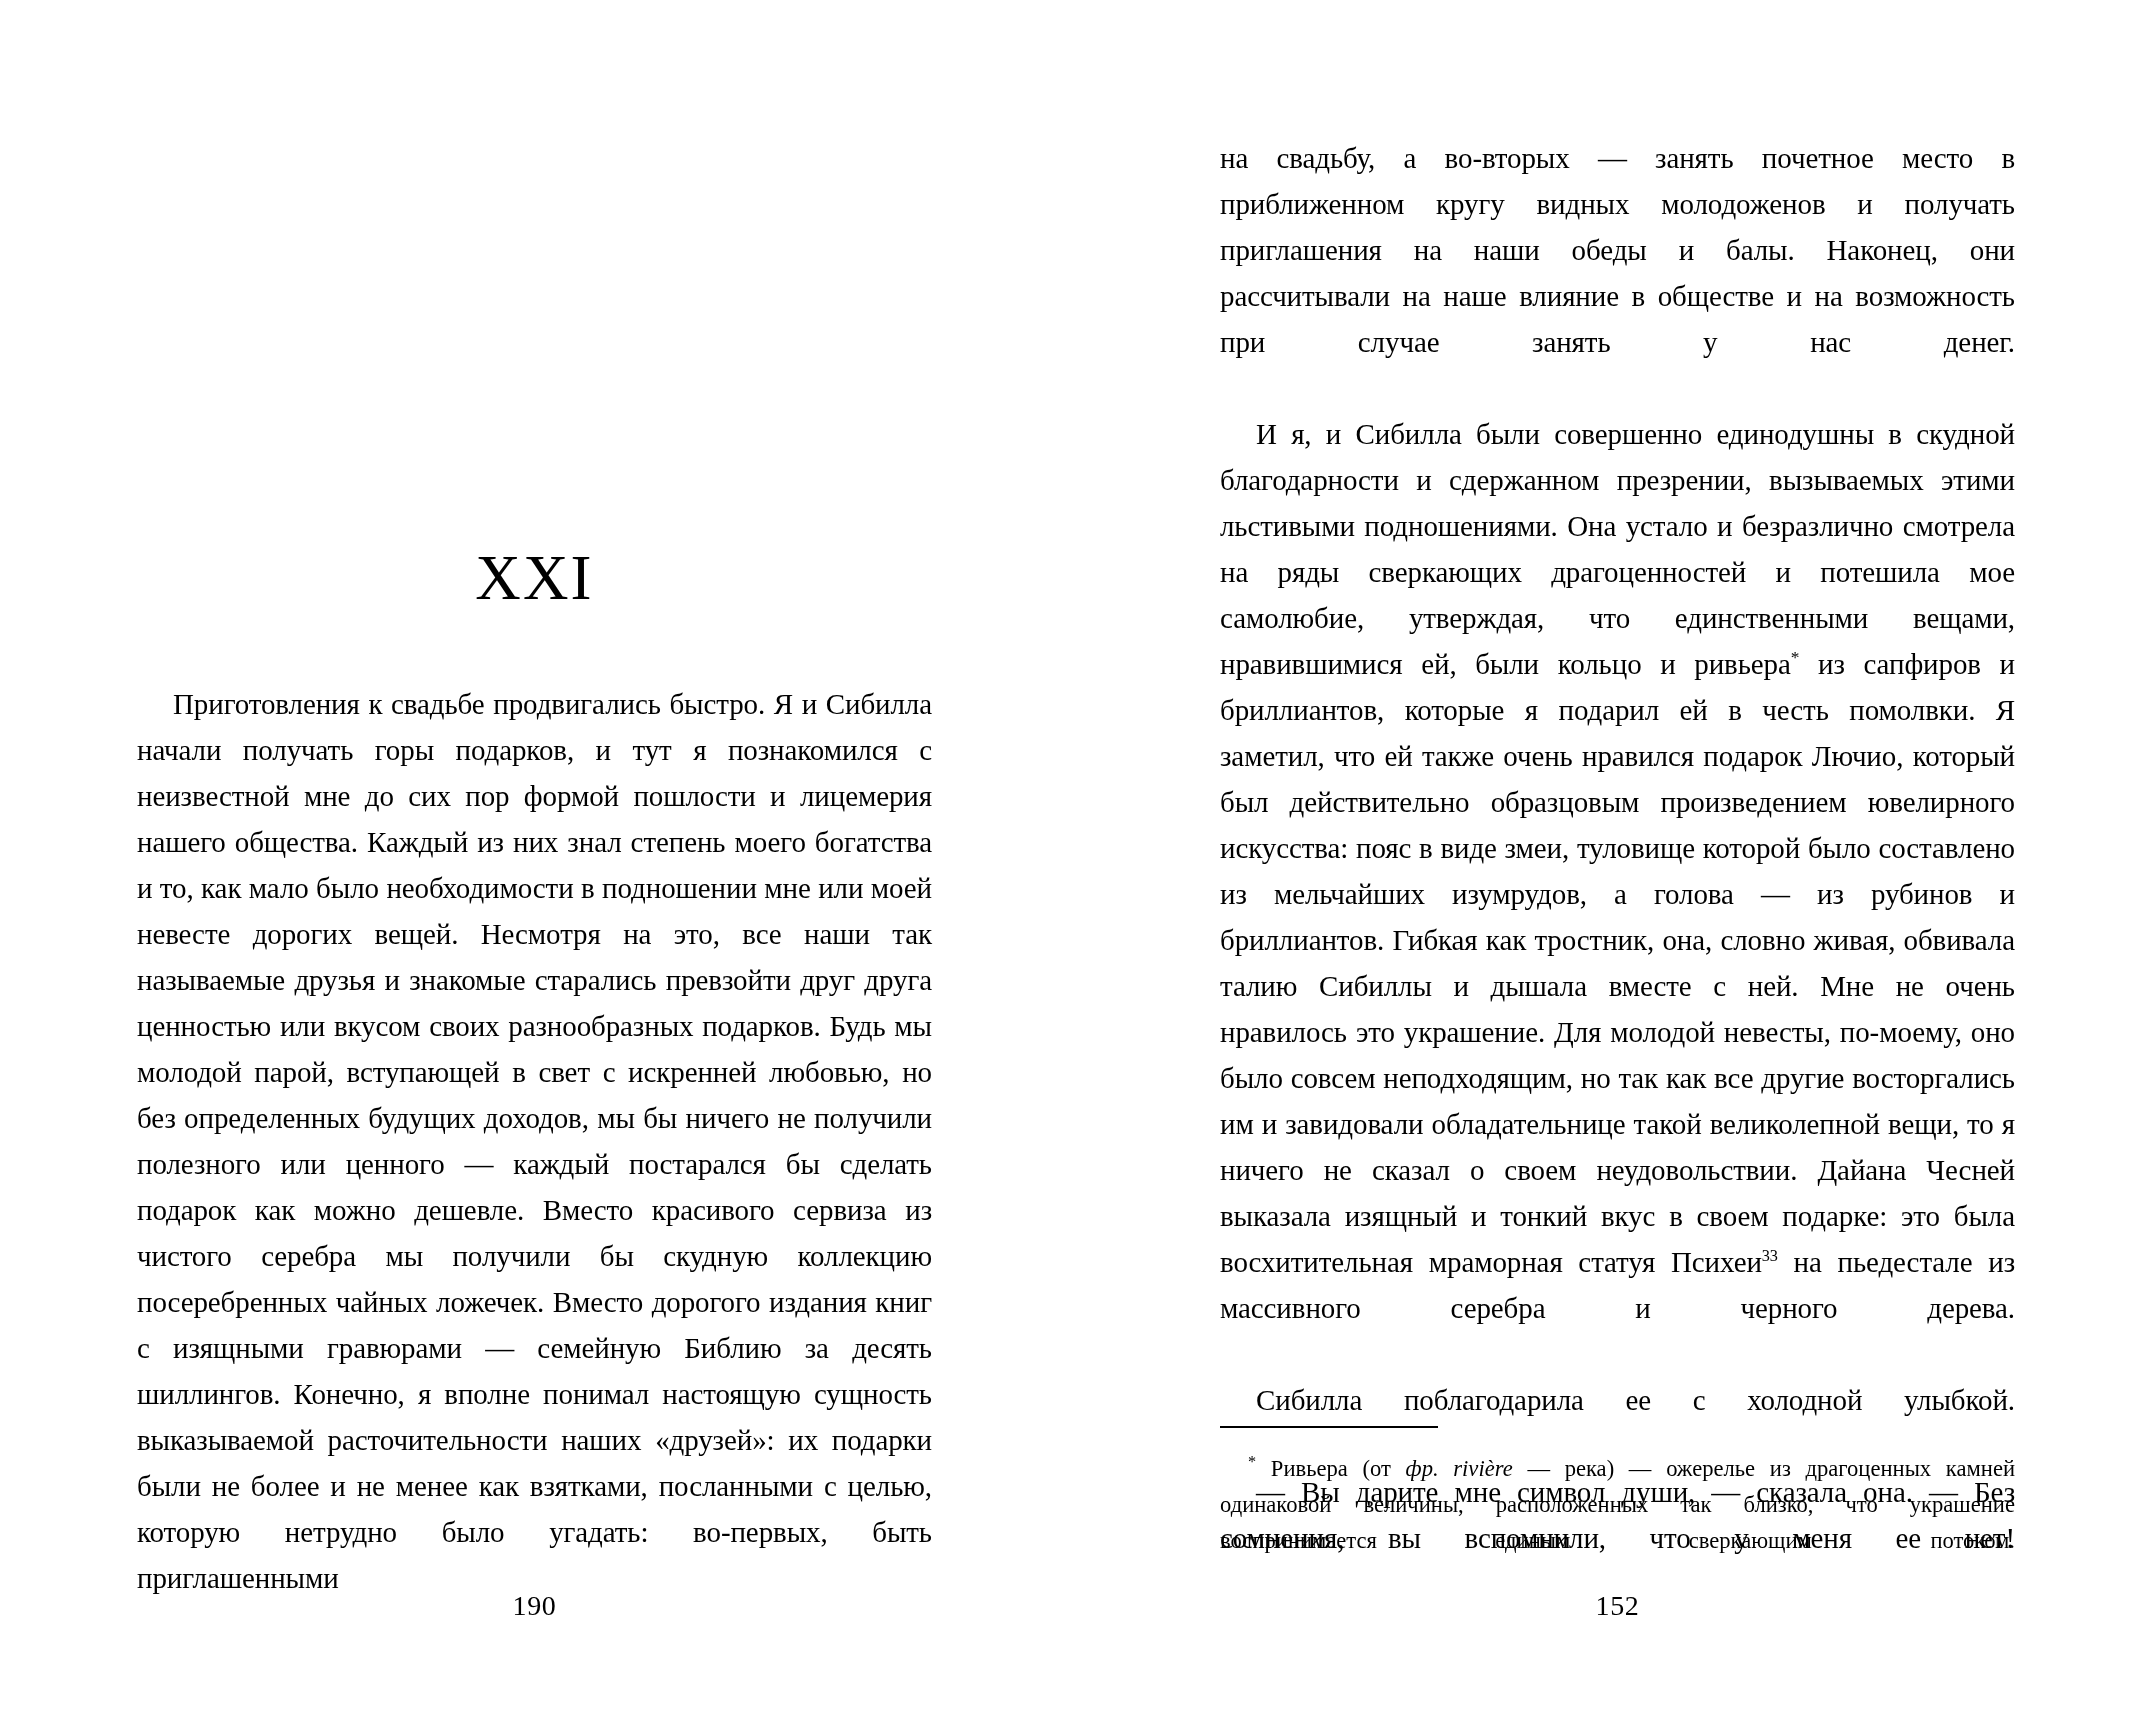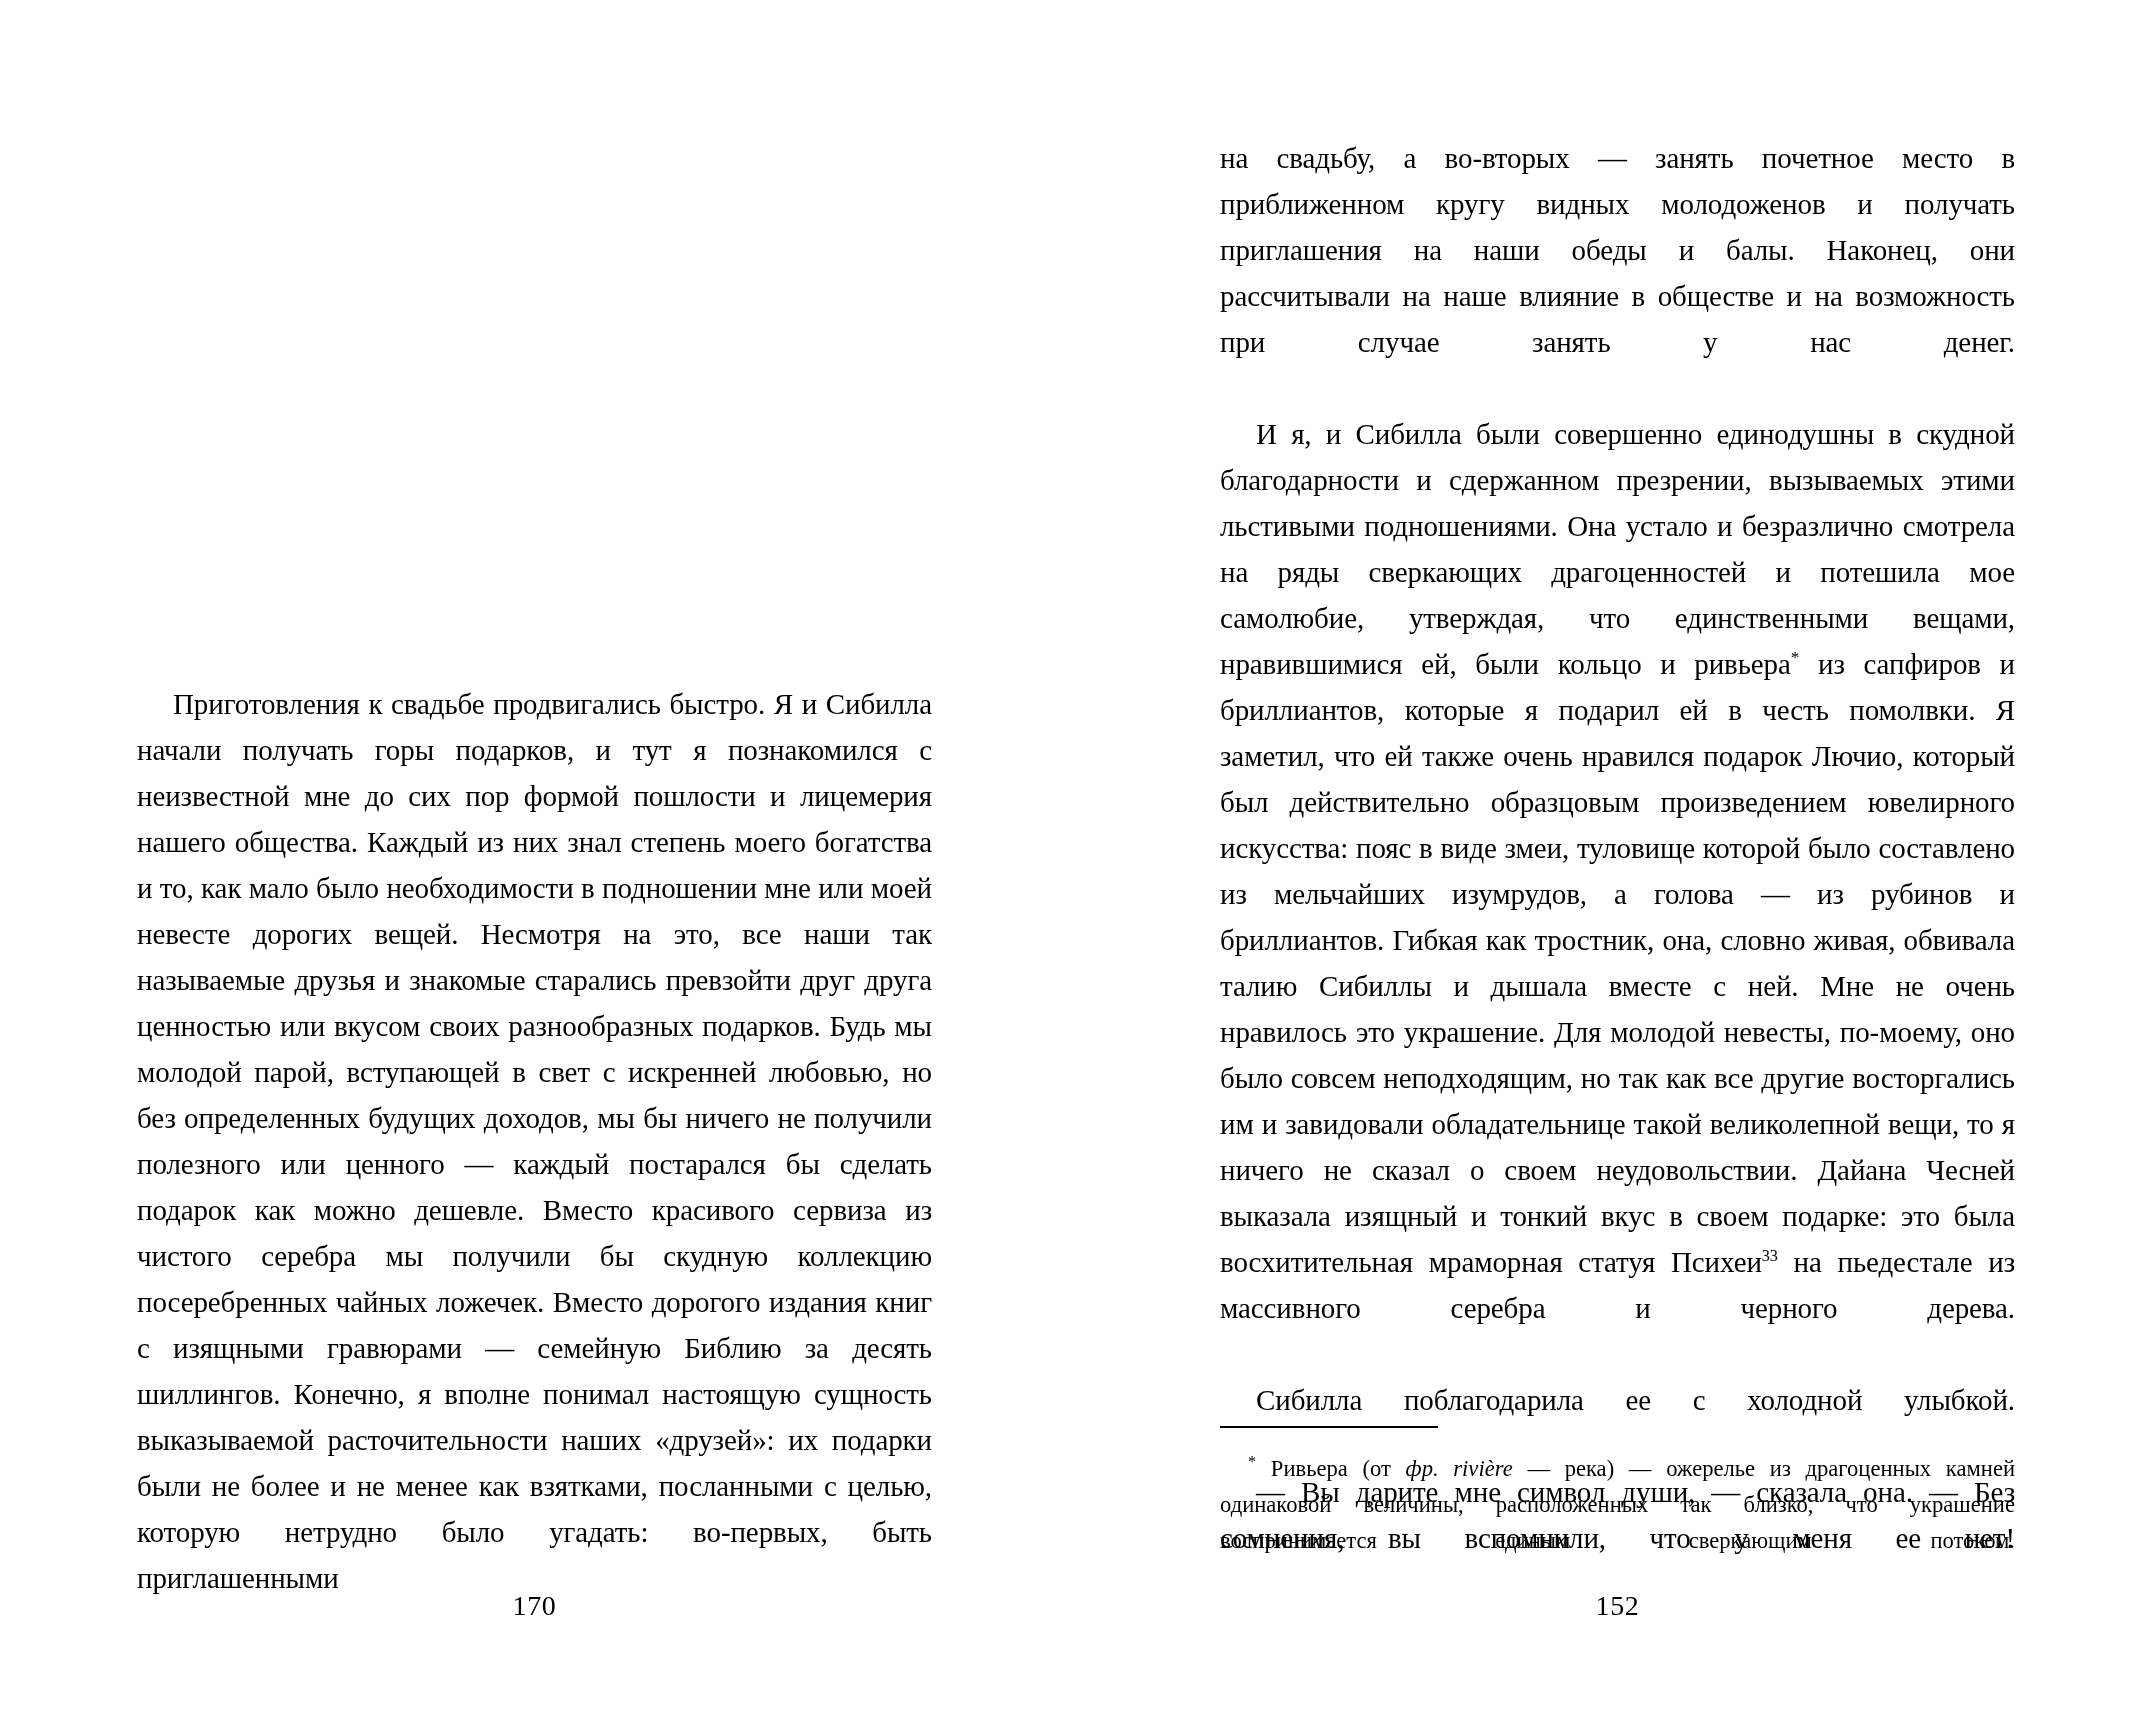--- a/index.html
+++ b/index.html
@@ -133,26 +133,27 @@
   .page-left  .folio { left: 137px; width: 795px; }
   .page-right .folio { left: 144px; width: 795px; }
 </style>
 </head>
 <body>
 
 <div class="spread">
 
   <div class="page page-left">
 
+    <div class="chapter-heading">XXI</div>
 
     <div class="textblock">
       <p>Приготовления к свадьбе продвигались быстро. Я и Сибилла начали получать горы подарков, и тут я познакомился с неизвестной мне до сих пор формой пошлости и лицемерия нашего общества. Каждый из них знал степень моего богатства и то, как мало было необходимости в подношении мне или моей невесте дорогих вещей. Несмотря на это, все наши так называемые друзья и знакомые старались превзойти друг друга ценностью или вкусом своих разнообразных подарков. Будь мы молодой парой, вступающей в свет с искренней любовью, но без определенных будущих доходов, мы бы ничего не получили полезного или ценного — каждый постарался бы сделать подарок как можно дешевле. Вместо красивого сервиза из чистого серебра мы получили бы скудную коллекцию посеребренных чайных ложечек. Вместо дорогого издания книг с изящными гравюрами — семейную Библию за десять шиллингов. Конечно, я вполне понимал настоящую сущность выказываемой расточительности наших «друзей»: их подарки были не более и не менее как взятками, посланными с целью, которую нетрудно было угадать: во-первых, быть приглашенными</p>
     </div>
 
-    <div class="folio">170</div>
+    <div class="folio">190</div>
   </div>
 
   <div class="page page-right">
 
     <div class="textblock">
 
       <p style="text-indent:0;">на свадьбу, а во-вторых — занять почетное место в приближенном кругу видных молодоженов и получать приглашения на наши обеды и балы. Наконец, они рассчитывали на наше влияние в обществе и на возможность при случае занять у нас денег.</p>
 
       <p><span>И я, и Сибилла были совершенно единодушны в скудной благодарности и сдержанном презрении, вызываемых этими льстивыми подношениями. Она устало и безразлично смотрела на ряды сверкающих драгоценностей и потешила мое самолюбие, утверждая, что единственными вещами, нравившимися ей, были кольцо и ривьера</span><span class="asterisk-ref">*</span><span> из сапфиров и бриллиантов, которые я подарил ей в честь помолвки. Я заметил, что ей также очень нравился подарок Лючио, который был действительно образцовым произведением ювелирного искусства: пояс в виде змеи, туловище которой было составлено из мельчайших изумрудов, а голова — из рубинов и бриллиантов. Гибкая как тростник, она, словно живая, обвивала талию Сибиллы и дышала вместе с ней. Мне не очень нравилось это украшение. Для молодой невесты, по-моему, оно было совсем неподходящим, но так как все другие восторгались им и завидовали обладательнице такой великолепной вещи, то я ничего не сказал о своем неудовольствии. Дайана Чесней выказала изящный и тонкий вкус в своем подарке: это была восхитительная мраморная статуя Психеи</span><sup class="noteref">33</sup><span> на пьедестале из массивного серебра и черного дерева.</span></p>
 

